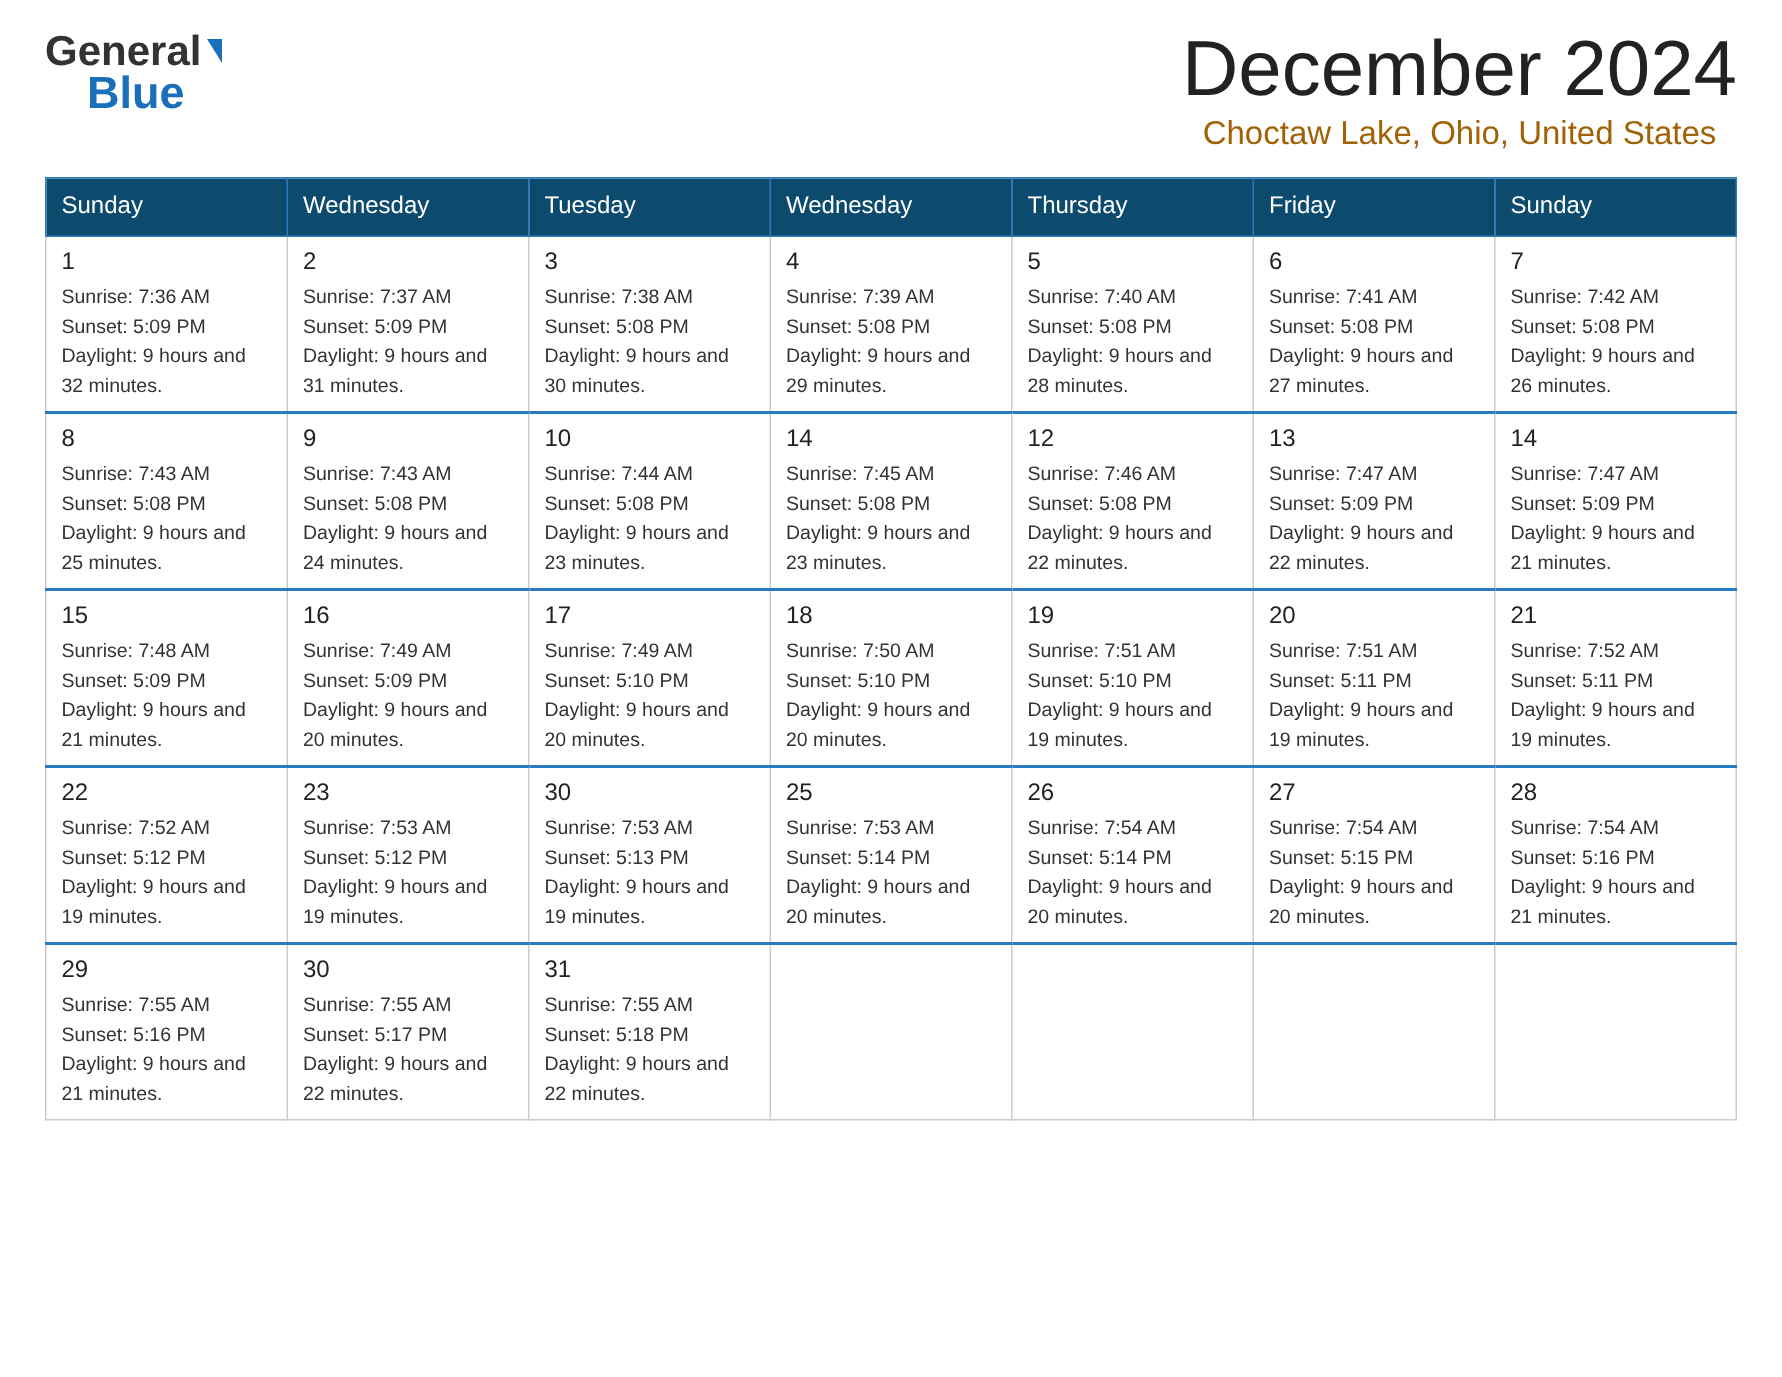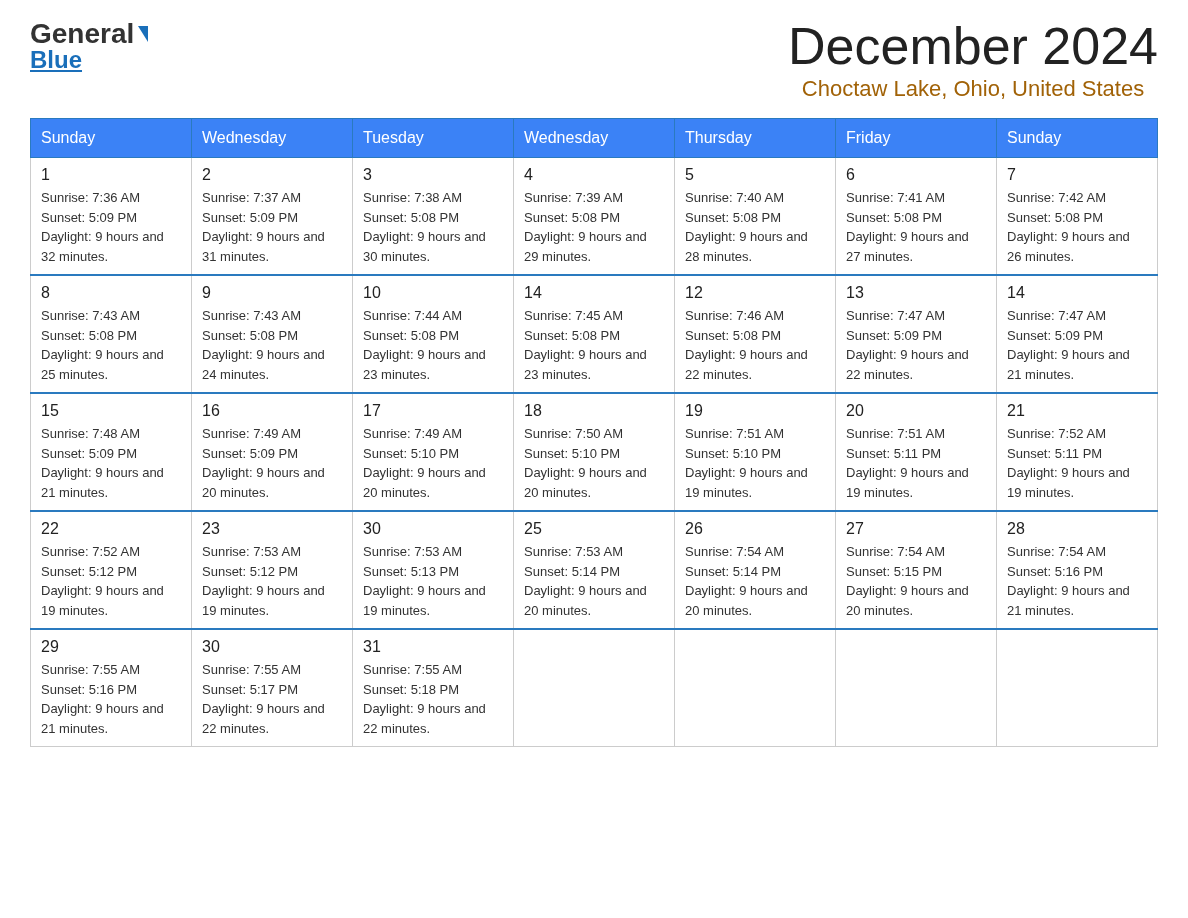--- a/index.html
+++ b/index.html
@@ -21,25 +21,25 @@
       flex-direction: column;
       align-items: flex-start;
     }
     .logo-text-general {
       font-size: 28px;
       font-weight: bold;
       color: #333;
       line-height: 1;
     }
     .logo-text-blue {
-      font-size: 24px;
+      font-size: 30px;
       font-weight: bold;
       color: #1a6fba;
       line-height: 1;
-      text-decoration: underline;
+      margin-left: 28px;
     }
     .logo-triangle {
       display: inline-block;
       width: 0;
       height: 0;
       border-left: 10px solid transparent;
       border-top: 16px solid #1a6fba;
       margin-left: 4px;
       vertical-align: middle;
     }
@@ -60,21 +60,21 @@
       font-size: 22px;
       color: #a16207;
       margin-top: 4px;
     }
     .calendar-table {
       width: 100%;
       border-collapse: collapse;
       table-layout: fixed;
     }
     .calendar-table th {
-      background-color: #3b82f6;
+      background-color: #0c4a6e;
       color: #fff;
       font-size: 16px;
       font-weight: normal;
       padding: 10px 10px;
       text-align: left;
       border: 1px solid #2a7abf;
     }
     .calendar-table td {
       vertical-align: top;
       padding: 8px 10px;

